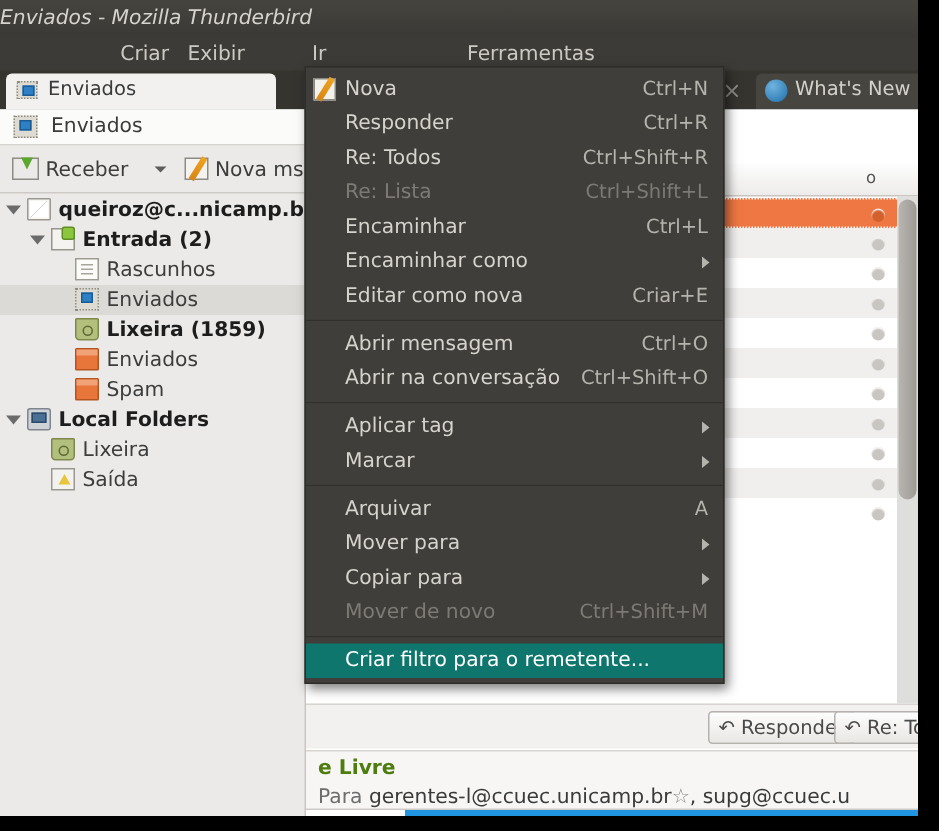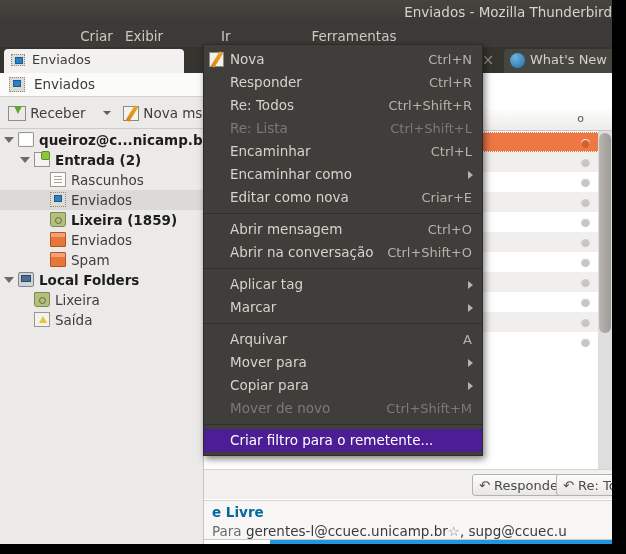--- a/index.html
+++ b/index.html
@@ -12,22 +12,22 @@
     background:#3c3b37; overflow:hidden;
   }
   #shadow-r { position:absolute; left:612px; top:6px; width:14px; height:548px;
               background:linear-gradient(to right,rgba(0,0,0,.55),rgba(0,0,0,0)); }
   #shadow-b { position:absolute; left:6px; top:544px; width:620px; height:10px;
               background:linear-gradient(to bottom,rgba(0,0,0,.55),rgba(0,0,0,0)); }
 
   
   #titlebar { position:absolute; left:0; top:0; width:612px; height:25px;
       background:linear-gradient(to bottom,#45443f,#3a3935);
-      color:#d6d3cd; font-size:13.5px; text-align:right; line-height:25px;
-      white-space:nowrap; }
+      color:#d6d3cd; font-size:13.5px; text-align:left; line-height:25px;
+      white-space:nowrap;font-style:italic; }
 
   
   #menubar { position:absolute; left:0; top:25px; width:612px; height:22px;
       background:#3c3b37; }
   .mb-item { position:absolute; top:0; height:22px; line-height:22px;
       color:#ccc9c3; font-size:13.5px; padding:0 7px; white-space:nowrap; cursor:default; }
   .mb-item.active { background:#4e4d48; color:#fff; }
 
   
   #client { position:absolute; left:0; top:47px; width:612px; height:497px;
@@ -125,21 +125,21 @@
       background:#f2f1f0; border-top:1px solid #d8d5d1; }
   .rbtn { position:absolute; top:4px; height:22px; line-height:21px;
       background:linear-gradient(to bottom,#fdfdfd,#e9e7e4);
       border:1px solid #b5b2ae; border-radius:3px; font-size:13px; color:#4a4a4a;
       padding:0 6px; white-space:nowrap; cursor:pointer; }
 
   
   #msghdr { position:absolute; left:0; top:427px; width:408px; height:44px;
       background:#f7f6f5; border-top:1px solid #d8d5d1; }
   #msghdr .subject { position:absolute; left:8px; top:3px; font-size:13.5px;
-      font-weight:bold; color:#0369a1; white-space:nowrap; }
+      font-weight:bold; color:#4d7c0f; white-space:nowrap; }
   #msghdr .torow { position:absolute; left:8px; top:22px; font-size:13.5px;
       color:#3a3a3a; white-space:nowrap; }
   #msghdr .tolabel { color:#6d6d6d; }
   .star { color:#8e8b86; }
 
   
   #bodyarea { position:absolute; left:0; top:466px; width:408px; height:80px;
       background:#fff; border-top:1px solid #ccc9c5; overflow:hidden; }
   #banner { position:absolute; left:66px; top:0; width:342px; height:80px;
       background:#2196e0; }
@@ -154,21 +154,21 @@
       background:linear-gradient(to right,#b9b6b2,#9d9a96); border-radius:6px; }
 
   
   #menu { position:absolute; left:203px; top:44px; width:280px;
       background:#3f3e3a; border:1px solid #2d2c29;
       box-shadow:2px 3px 7px rgba(0,0,0,.5); z-index:50; padding:3px 0; }
   .mi { position:relative; height:23px; line-height:23px; white-space:nowrap; cursor:default; }
   .mi .ml { position:absolute; left:26px; font-size:13.5px; color:#d6d3cd; }
   .mi .mk { position:absolute; right:10px; font-size:13px; color:#b6b3ad; }
   .mi.dis .ml, .mi.dis .mk { color:#7d7a75; }
-  .mi.hl { background:#4c1d95; }
+  .mi.hl { background:#0f766e; }
   .mi.hl .ml { color:#fff; }
   .mi .arrow { position:absolute; right:9px; top:8px; width:0;height:0;
       border-top:4px solid transparent;border-bottom:4px solid transparent;
       border-left:5px solid #b6b3ad; }
   .msep { height:1px; background:#54534e; margin:4px 0; border-top:1px solid #302f2c; }
   .mi .micon { position:absolute; left:5px; top:4px; width:15px; height:15px;
       background:#f2f1ec; border:1px solid #8d8a83; }
   .mi .micon b { position:absolute; left:5px; top:-2px; width:4px; height:17px;
       background:linear-gradient(to bottom,#f0a31e,#d98616); transform:rotate(32deg); }
 </style>
@@ -177,21 +177,21 @@
 
 <div id="window">
 
   <div id="titlebar">
     <span>Enviados - Mozilla Thunderbird</span>
   </div>
 
   <div id="menubar">
       <div class="mb-item" style="left: 73.2px;"><span>Criar</span></div>
       <div class="mb-item" style="left: 118px;"><span>Exibir</span></div>
-      <div class="mb-item" style="left: 214px;"><span>Ir</span></div>
+      <div class="mb-item" style="left: 201px;"><span>Ir</span></div>
       <div class="mb-item" style="left: 304.4px;"><span>Ferramentas</span></div>
       <div class="mb-item" style="left: 404px; margin-top: 48px;"><span>Ajuda</span></div>
     </div>
 
   <div id="client">
 
     <div id="tabbar">
       <div id="tab-active">
         <span class="ticon fi fi-sent" style="position:absolute;left:7px;top:5px;">
             <i></i>

